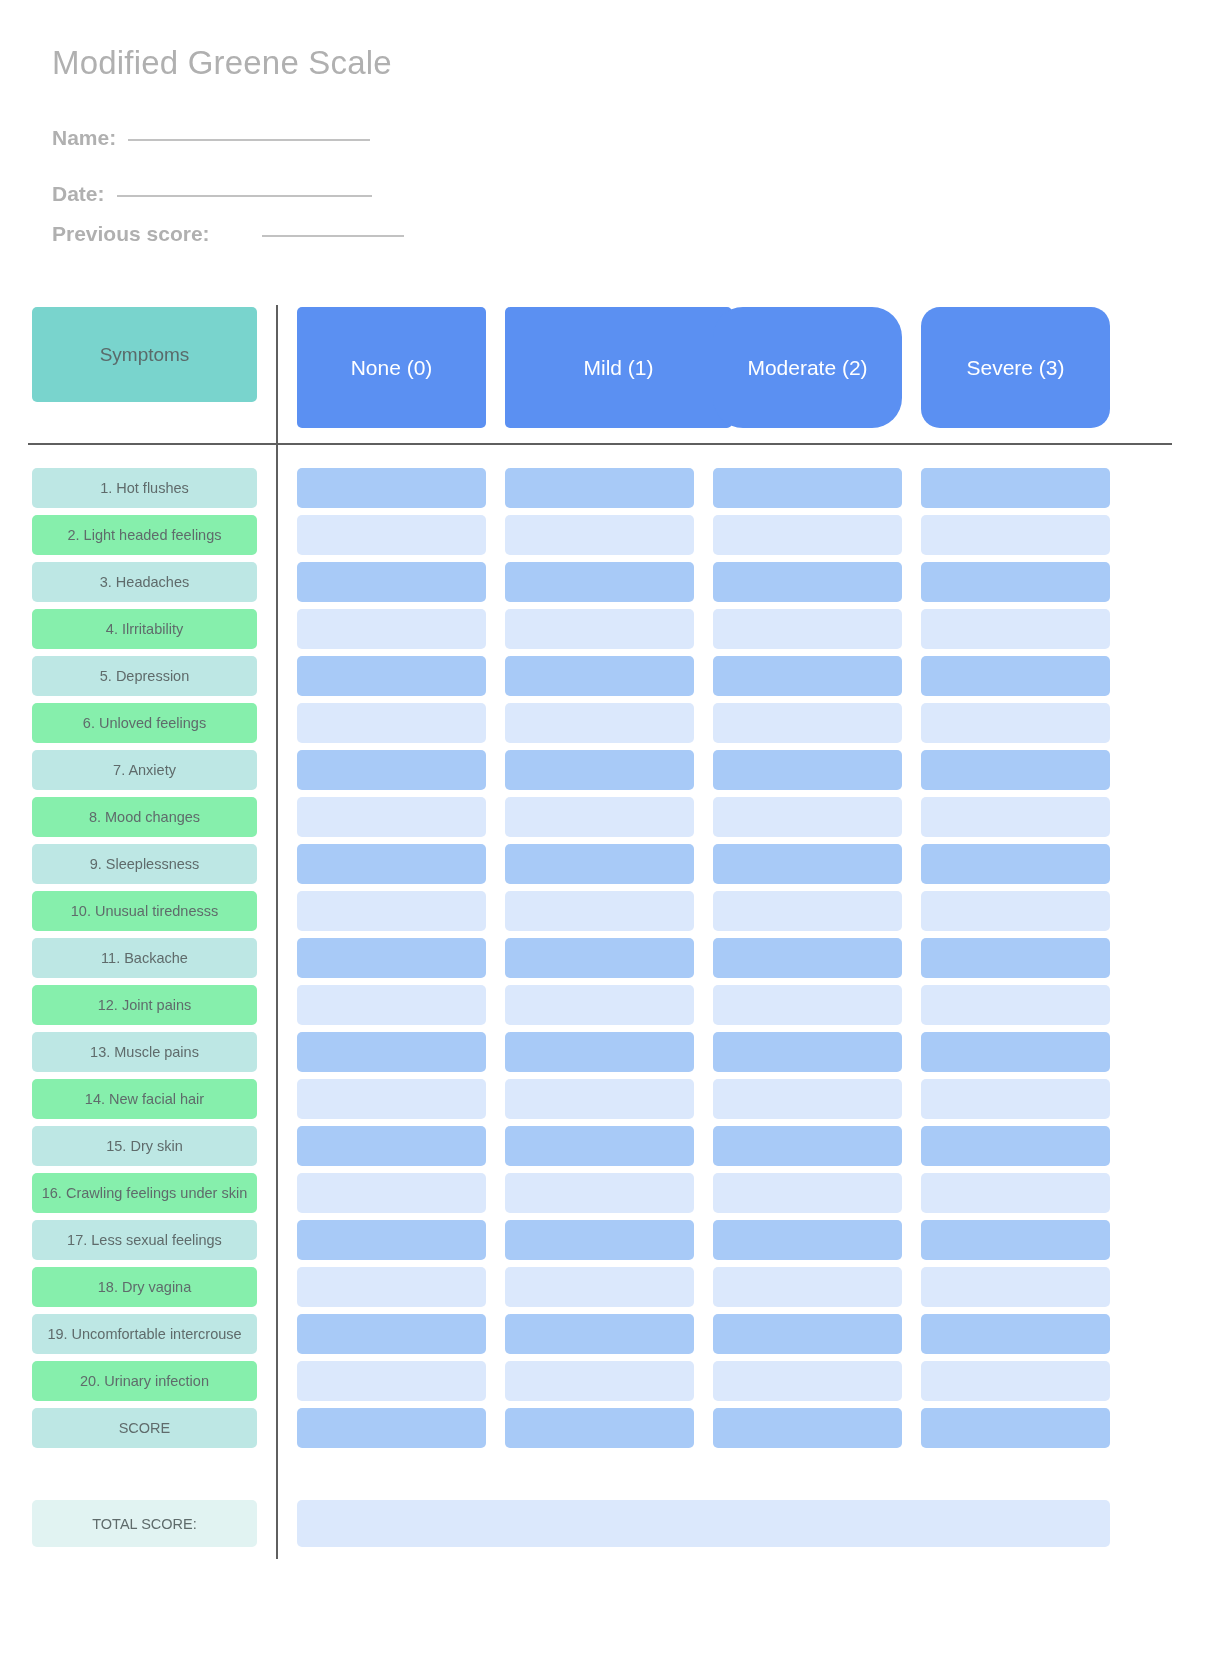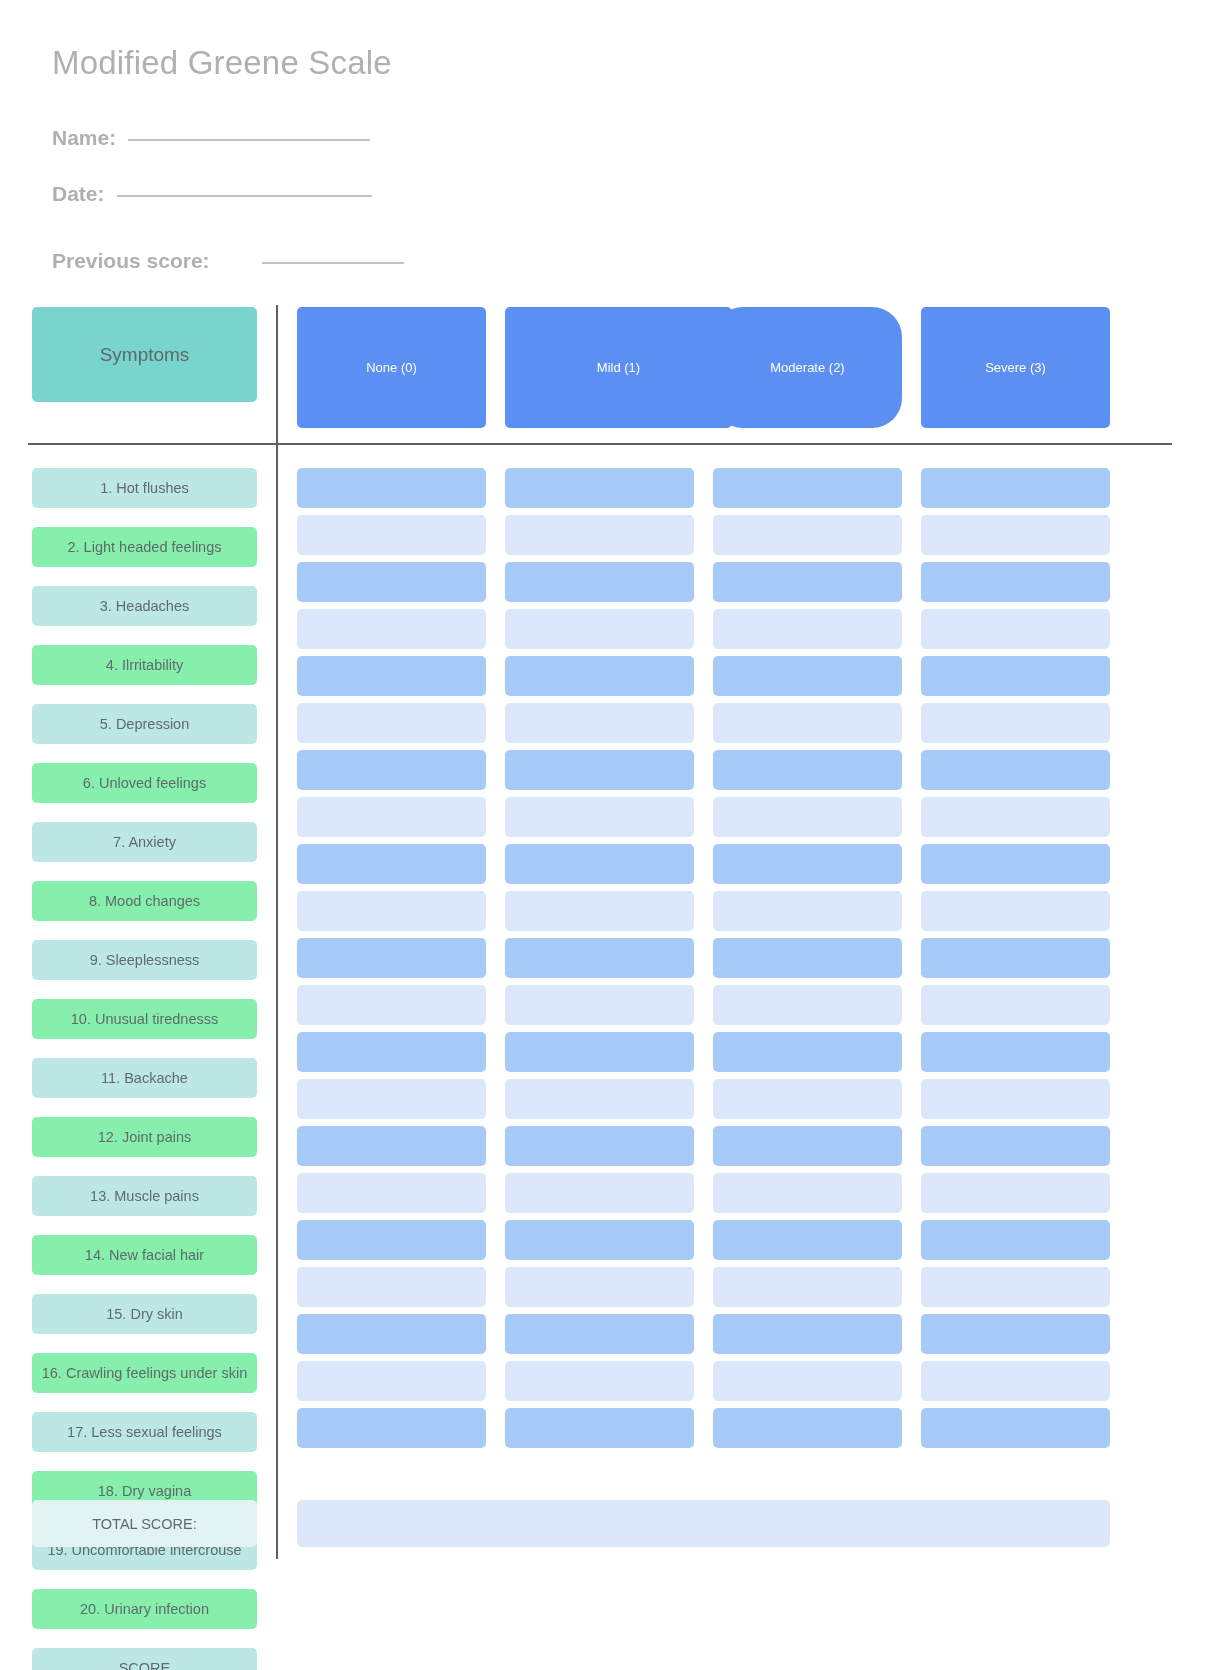--- a/index.html
+++ b/index.html
@@ -39,21 +39,21 @@
   .field-row .field-label { }
   .field-row .field-line {
     display: inline-block;
     border-bottom: 2px solid #c2c2c2;
     margin-left: 12px;
     position: relative;
     top: -4px;
   }
   #field-name    { left: 52px; top: 126px; }
   #field-date    { left: 52px; top: 182px; text-align: right; }
-  #field-prev    { left: 52px; top: 249px; gap: 40px; }
+  #field-prev    { left: 52px; top: 222px; gap: 40px; }
   #field-name  .field-line { width: 242px; }
   #field-date  .field-line { width: 255px; }
   #field-prev  .field-line { width: 142px; }
 
   
   .divider-vertical {
     position: absolute;
     left: 276px;
     top: 305px;
     width: 2px;
@@ -87,37 +87,37 @@
   .hdr-level {
     position: absolute;
     top: 307px;
     height: 121px;
     background: #5b90f2;
     border-radius: 5px;
     display: flex;
     align-items: center;
     justify-content: center;
     color: #ffffff;
-    font-size: 13px;
+    font-size: 21px;
   }
   .hdr-level.c0 { left: 297px; width: 189px; }
   .hdr-level.c1 { left: 505px; width: 227px; }
   .hdr-level.c2 { left: 713px; width: 189px; border-radius: 30px; }
-  .hdr-level.c3 { left: 921px; width: 189px; }
+  .hdr-level.c3 { left: 921px; width: 189px; border-radius: 19px; }
 
   
   .sym-col {
     position: absolute;
     left: 32px;
     top: 468px;
     width: 225px;
   }
   .sym-cell {
     height: 40px;
-    margin-bottom: 19px;
+    margin-bottom: 7px;
     border-radius: 5px;
     display: flex;
     align-items: center;
     justify-content: center;
     color: #5f6b6b;
     font-size: 14.5px;
     text-align: center;
     padding: 0 4px;
     box-sizing: border-box;
   }

